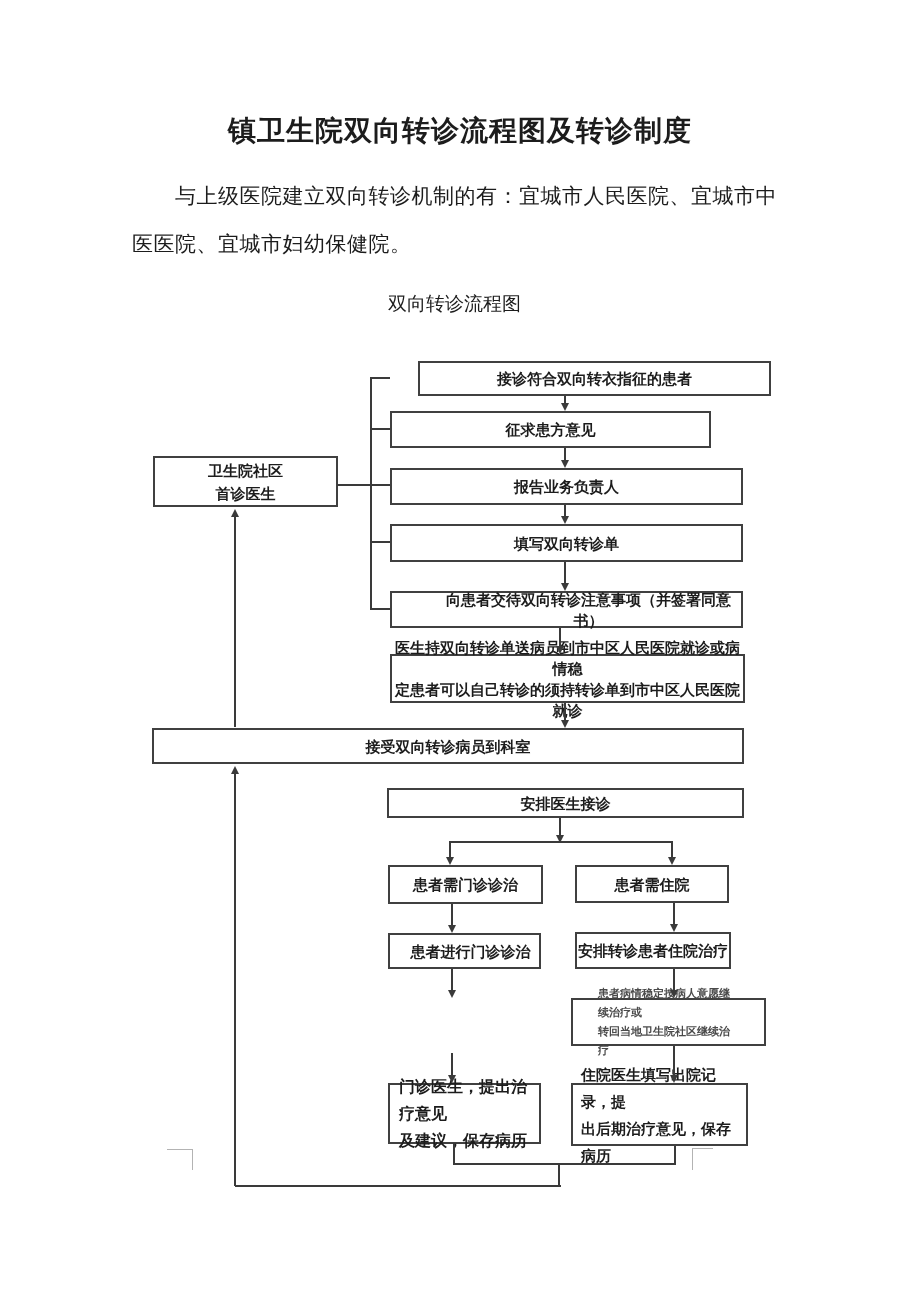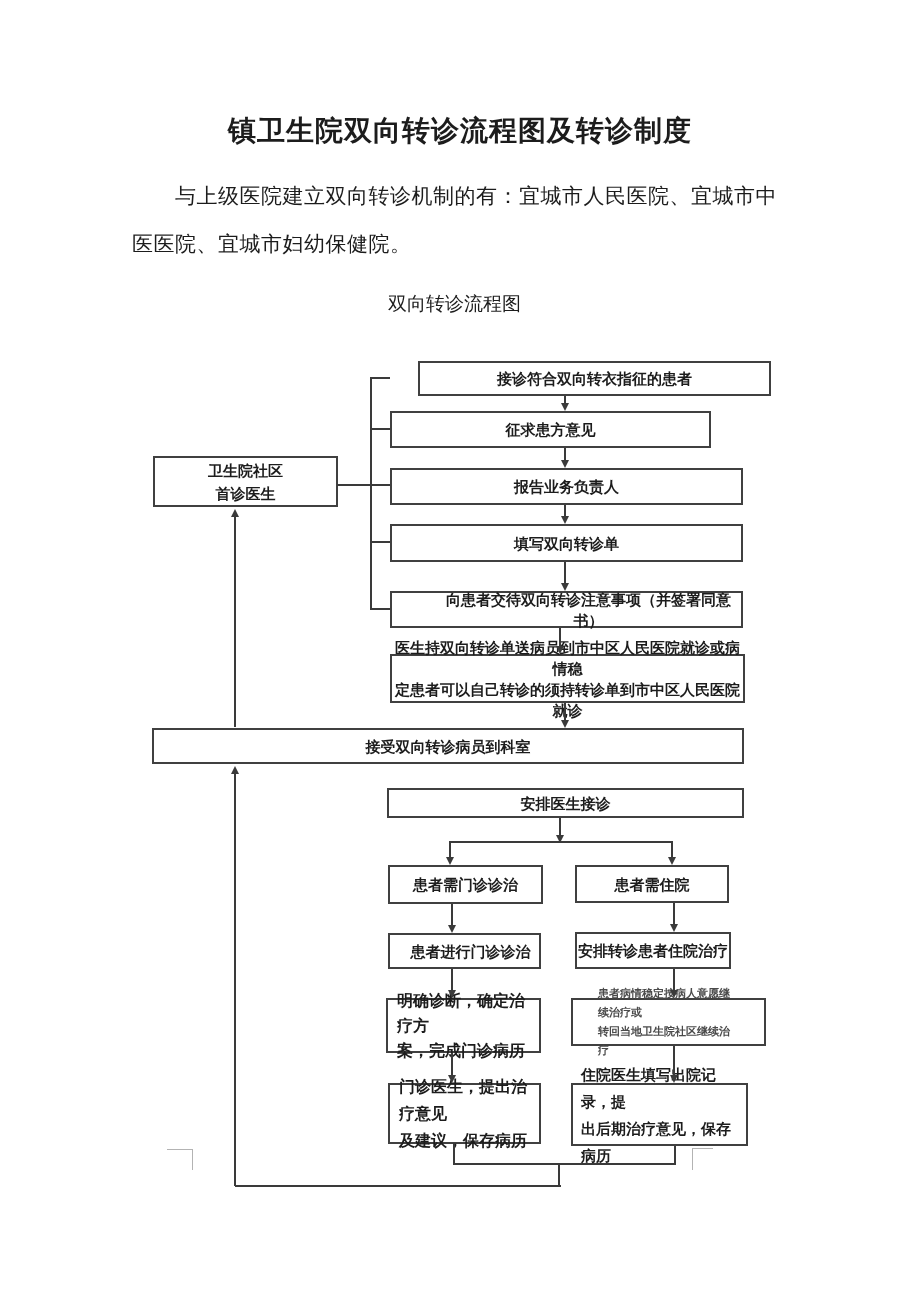--- a/index.html
+++ b/index.html
@@ -91,24 +91,20 @@
 
   <div class="box" style="left:152px;top:728px;width:592px;height:36px;">接受双向转诊病员到科室</div>
   <div class="box" style="left:387px;top:788px;width:357px;height:30px;">安排医生接诊</div>
 
   <div class="box" style="left:388px;top:865px;width:155px;height:39px;">患者需门诊诊治</div>
   <div class="box" style="left:575px;top:865px;width:154px;height:38px;">患者需住院</div>
 
   <div class="box" style="left:388px;top:933px;width:153px;height:36px;padding-left:12px;">患者进行门诊诊治</div>
   <div class="box" style="left:575px;top:932px;width:156px;height:37px;">安排转诊患者住院治疗</div>
 
-  <div class="box left" style="left:386px;top:998px;width:155px;height:55px;padding:0 9px;font-size:16px;line-height:25px;">
-    <div>明确诊断，确定治疗方</div>
-    <div>案，完成门诊病历</div>
-  </div>
 
   <div class="box left" style="left:571px;top:998px;width:195px;height:48px;padding:0 25px;font-size:11px;line-height:19px;color:#4a4a4a;">
     <div>患者病情稳定按病人意愿继续治疗或</div>
     <div>转回当地卫生院社区继续治疗</div>
   </div>
 
   <div class="box left" style="left:388px;top:1083px;width:153px;height:61px;padding:0 9px;font-size:16px;line-height:27px;">
     <div>门诊医生，提出治疗意见</div>
     <div>及建议，保存病历</div>
   </div>

